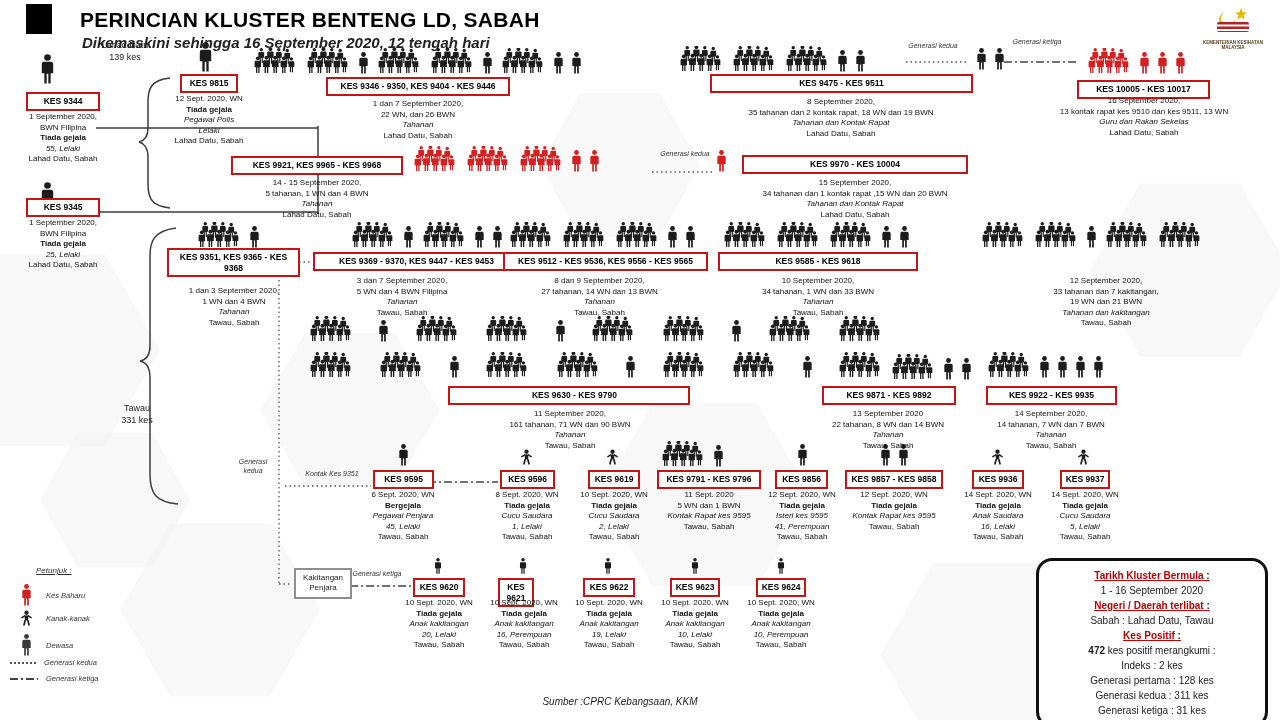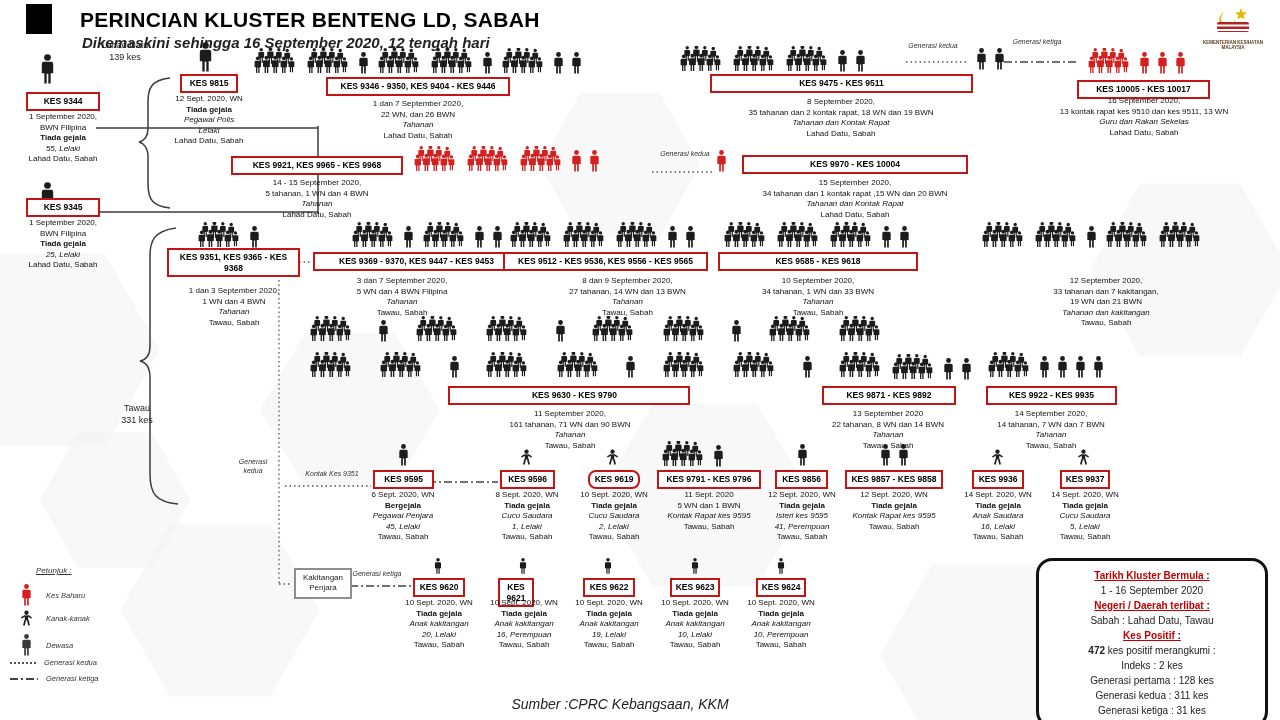--- a/index.html
+++ b/index.html
@@ -33,21 +33,21 @@
        border:3px solid #111;border-radius:16px;background:#fff;padding:7px 6px;
        text-align:center;font-size:10px;line-height:1.5;}
   #summary .h{color:#c00000;font-weight:bold;text-decoration:underline;}
   #summary .h .c{color:#222;text-decoration:none;font-weight:bold;}
   #summary .v{color:#222;}
   .legend-row{position:absolute;display:flex;align-items:center;gap:8px;}
   .legend-txt{font-size:7.5px;font-style:italic;color:#333;}
   #lgd-title{position:absolute;font-size:8px;font-style:italic;text-decoration:underline;color:#333;}
   .dotsample{width:26px;border-top:2px dotted #555;height:0;}
   #source{position:absolute;left:470px;top:696px;width:300px;text-align:center;
-       font-size:14px;font-style:italic;color:#222;}
+       font-size:10px;font-style:italic;color:#222;}
   #logo{position:absolute;left:1198px;top:4px;width:70px;text-align:center;}
   #logo .cap{font-size:4.5px;font-weight:bold;color:#5a3d1e;line-height:1.2;}
   #title-accent{position:absolute;left:26px;top:4px;width:26px;height:30px;background:#000;}
   svg.overlay{position:absolute;left:0;top:0;pointer-events:none;}
   .ln{stroke:#3c3c3c;stroke-width:1.5;fill:none;}
   .dot{stroke:#555;stroke-width:1.3;fill:none;stroke-dasharray:1.5 3;}
   .dashdot{stroke:#444;stroke-width:1.6;fill:none;stroke-dasharray:8 3 2 3;}
 </style>
 </head>
 <body>
@@ -560,21 +560,21 @@
 
   <div class="kes" style="left:313px;top:252px;width:207px;">KES 9369 - 9370, KES 9447 - KES 9453</div>
   <div class="case-text" style="left:318px;top:276px;width:168px;">
     <div>3 dan 7 September 2020,</div>
     <div>5 WN dan 4 BWN Filipina</div>
     <div class="i">Tahanan</div>
     <div>Tawau, Sabah</div>
   </div>
 
   <div class="kes" style="left:503px;top:252px;width:205px;">KES 9512 - KES 9536, KES 9556 - KES 9565</div>
-  <div class="case-text" style="left:540px;top:276px;width:175px;">
+  <div class="case-text" style="left:512px;top:276px;width:175px;">
     <div>8 dan 9 September 2020,</div>
     <div>27 tahanan, 14 WN dan 13 BWN</div>
     <div class="i">Tahanan</div>
     <div>Tawau, Sabah</div>
   </div>
 
   <div class="kes" style="left:718px;top:252px;width:200px;">KES 9585 - KES 9618</div>
   <div class="case-text" style="left:733px;top:276px;width:170px;">
     <div>10 September 2020,</div>
     <div>34 tahanan, 1 WN dan 33 BWN</div>
@@ -625,21 +625,21 @@
 
   <div class="kes" style="left:500px;top:470px;width:55px;">KES 9596</div>
   <div class="case-text" style="left:477px;top:490px;width:100px;">
     <div>8 Sept. 2020, WN</div>
     <div class="b">Tiada gejala</div>
     <div class="i">Cucu Saudara</div>
     <div class="i">1, Lelaki</div>
     <div>Tawau, Sabah</div>
   </div>
 
-  <div class="kes" style="left:588px;top:470px;width:52px;border-radius:8px;">KES 9619</div>
+  <div class="kes" style="left:588px;top:470px;width:52px;">KES 9619</div>
   <div class="case-text" style="left:563px;top:490px;width:102px;">
     <div>10 Sept. 2020, WN</div>
     <div class="b">Tiada gejala</div>
     <div class="i">Cucu Saudara</div>
     <div class="i">2, Lelaki</div>
     <div>Tawau, Sabah</div>
   </div>
 
   <div class="kes" style="left:657px;top:470px;width:104px;">KES 9791 - KES 9796</div>
   <div class="case-text" style="left:646px;top:490px;width:126px;">

